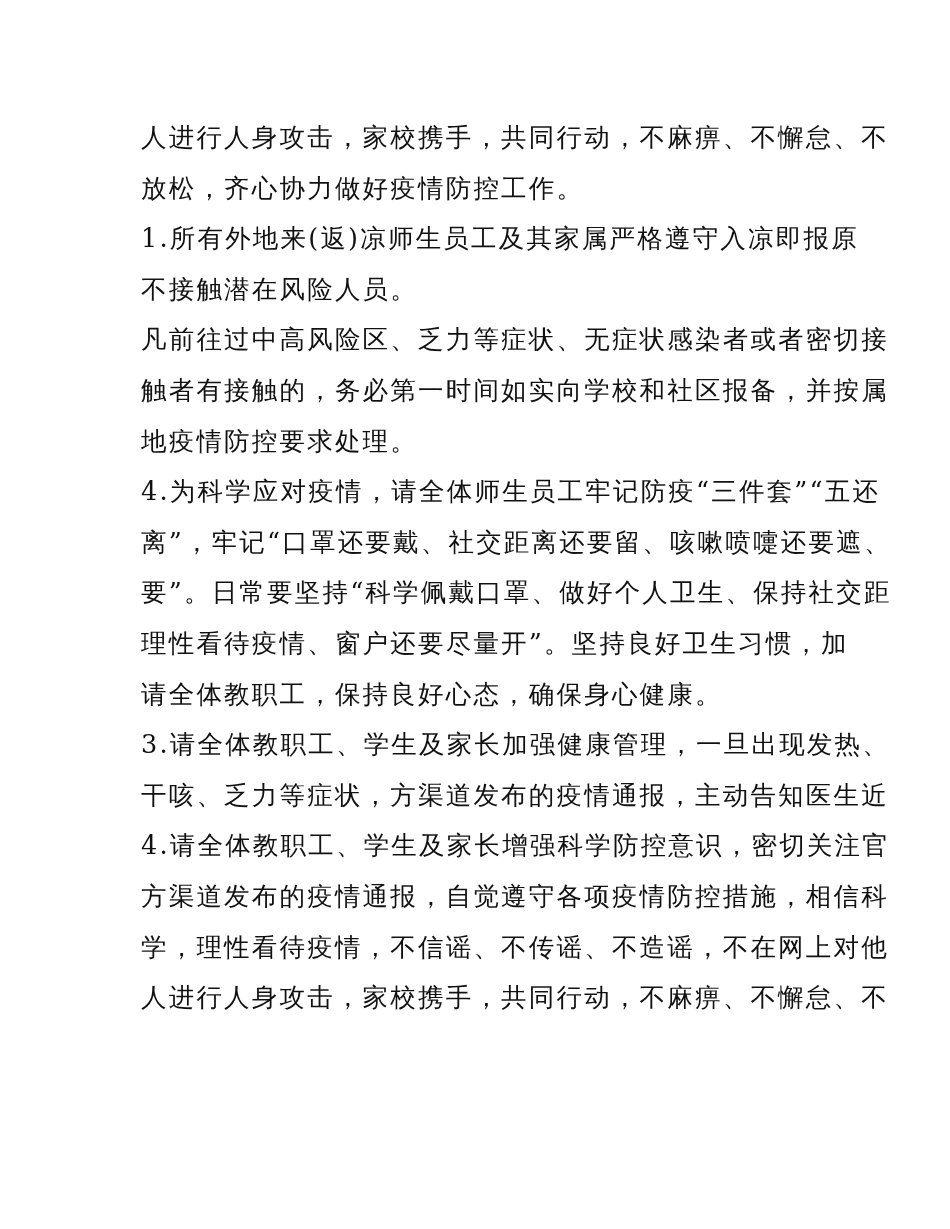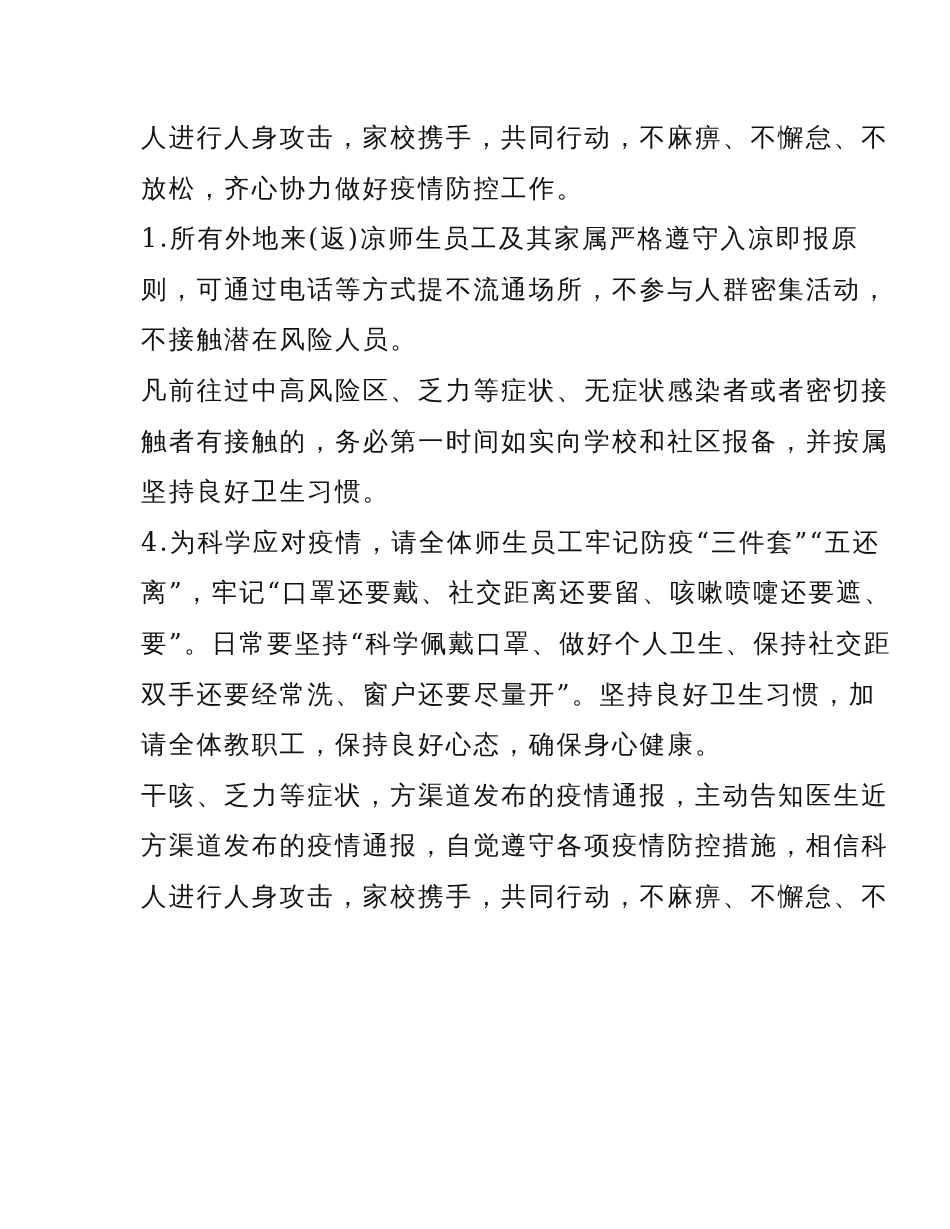--- a/index.html
+++ b/index.html
@@ -33,35 +33,37 @@
 </head>
 <body>
 
 <div class="page">
   <div>
     <span class="line">人进行人身攻击，家校携手，共同行动，不麻痹、不懈怠、不</span>
     <span class="line">放松，齐心协力做好疫情防控工作。</span>
   </div>
   <div>
     <span class="line">1.所有外地来(返)凉师生员工及其家属严格遵守入凉即报原</span>
-    <span class="line">则，可通过电话等方式提不流通场所，不参与人群密集活动，</span>
     <span class="line">不接触潜在风险人员。</span>
   </div>
   <div>
     <span class="line">凡前往过中高风险区、乏力等症状、无症状感染者或者密切接</span>
     <span class="line">触者有接触的，务必第一时间如实向学校和社区报备，并按属</span>
-    <span class="line">坚持良好卫生习惯。</span>
+    <span class="line">地疫情防控要求处理。</span>
   </div>
   <div>
     <span class="line">4.为科学应对疫情，请全体师生员工牢记防疫“三件套”“五还</span>
     <span class="line">离”，牢记“口罩还要戴、社交距离还要留、咳嗽喷嚏还要遮、</span>
     <span class="line">要”。日常要坚持“科学佩戴口罩、做好个人卫生、保持社交距</span>
-    <span class="line">双手还要经常洗、窗户还要尽量开”。坚持良好卫生习惯，加</span>
+    <span class="line">理性看待疫情、窗户还要尽量开”。坚持良好卫生习惯，加</span>
     <span class="line">请全体教职工，保持良好心态，确保身心健康。</span>
   </div>
   <div>
+    <span class="line">3.请全体教职工、学生及家长加强健康管理，一旦出现发热、</span>
     <span class="line">干咳、乏力等症状，方渠道发布的疫情通报，主动告知医生近</span>
   </div>
   <div>
+    <span class="line">4.请全体教职工、学生及家长增强科学防控意识，密切关注官</span>
     <span class="line">方渠道发布的疫情通报，自觉遵守各项疫情防控措施，相信科</span>
+    <span class="line">学，理性看待疫情，不信谣、不传谣、不造谣，不在网上对他</span>
     <span class="line">人进行人身攻击，家校携手，共同行动，不麻痹、不懈怠、不</span>
   </div>
 </div>
 
 </body></html>

